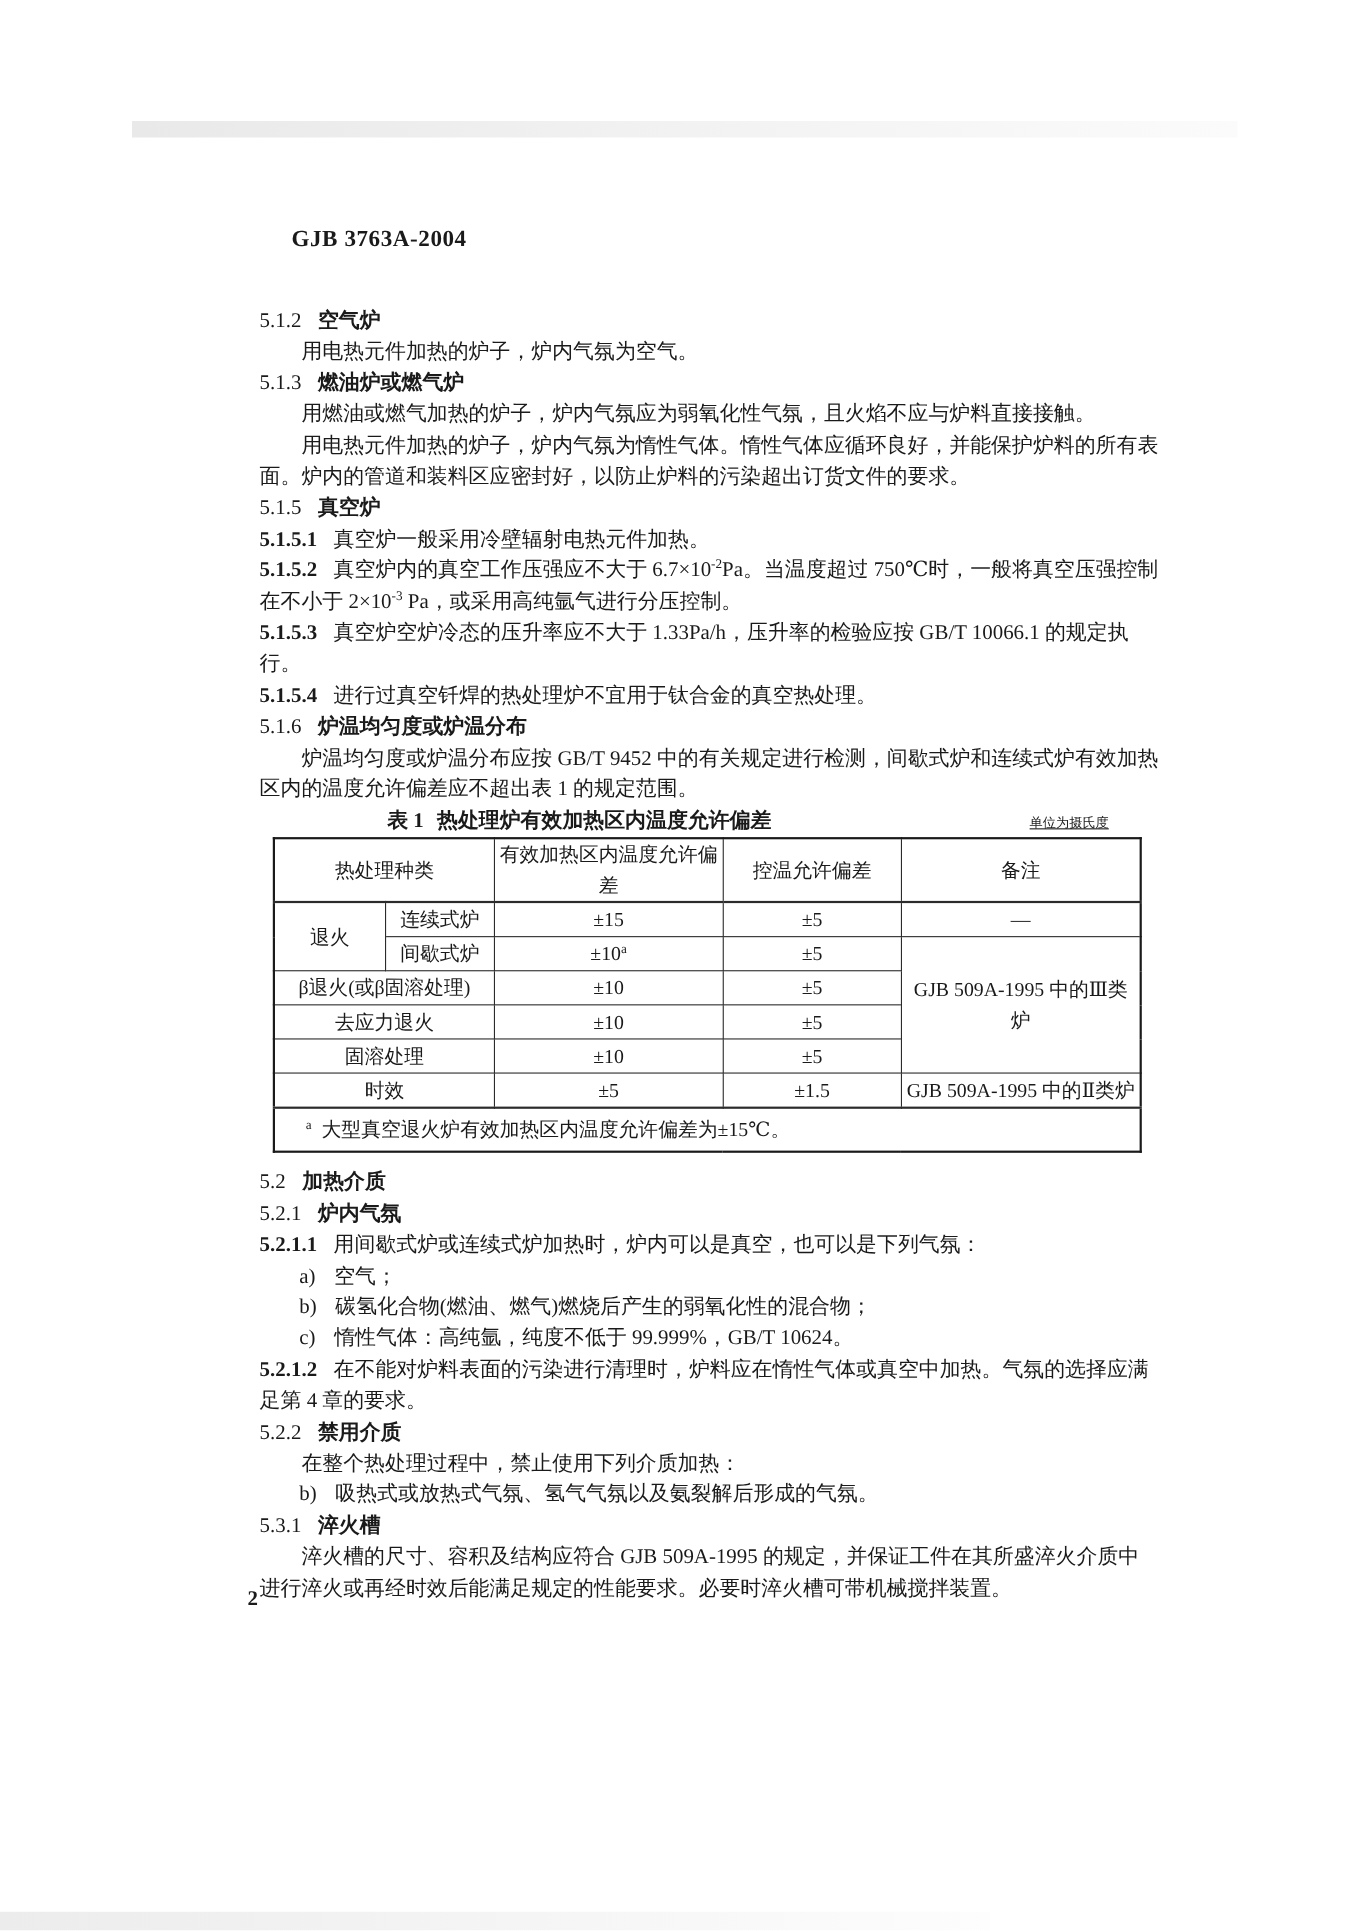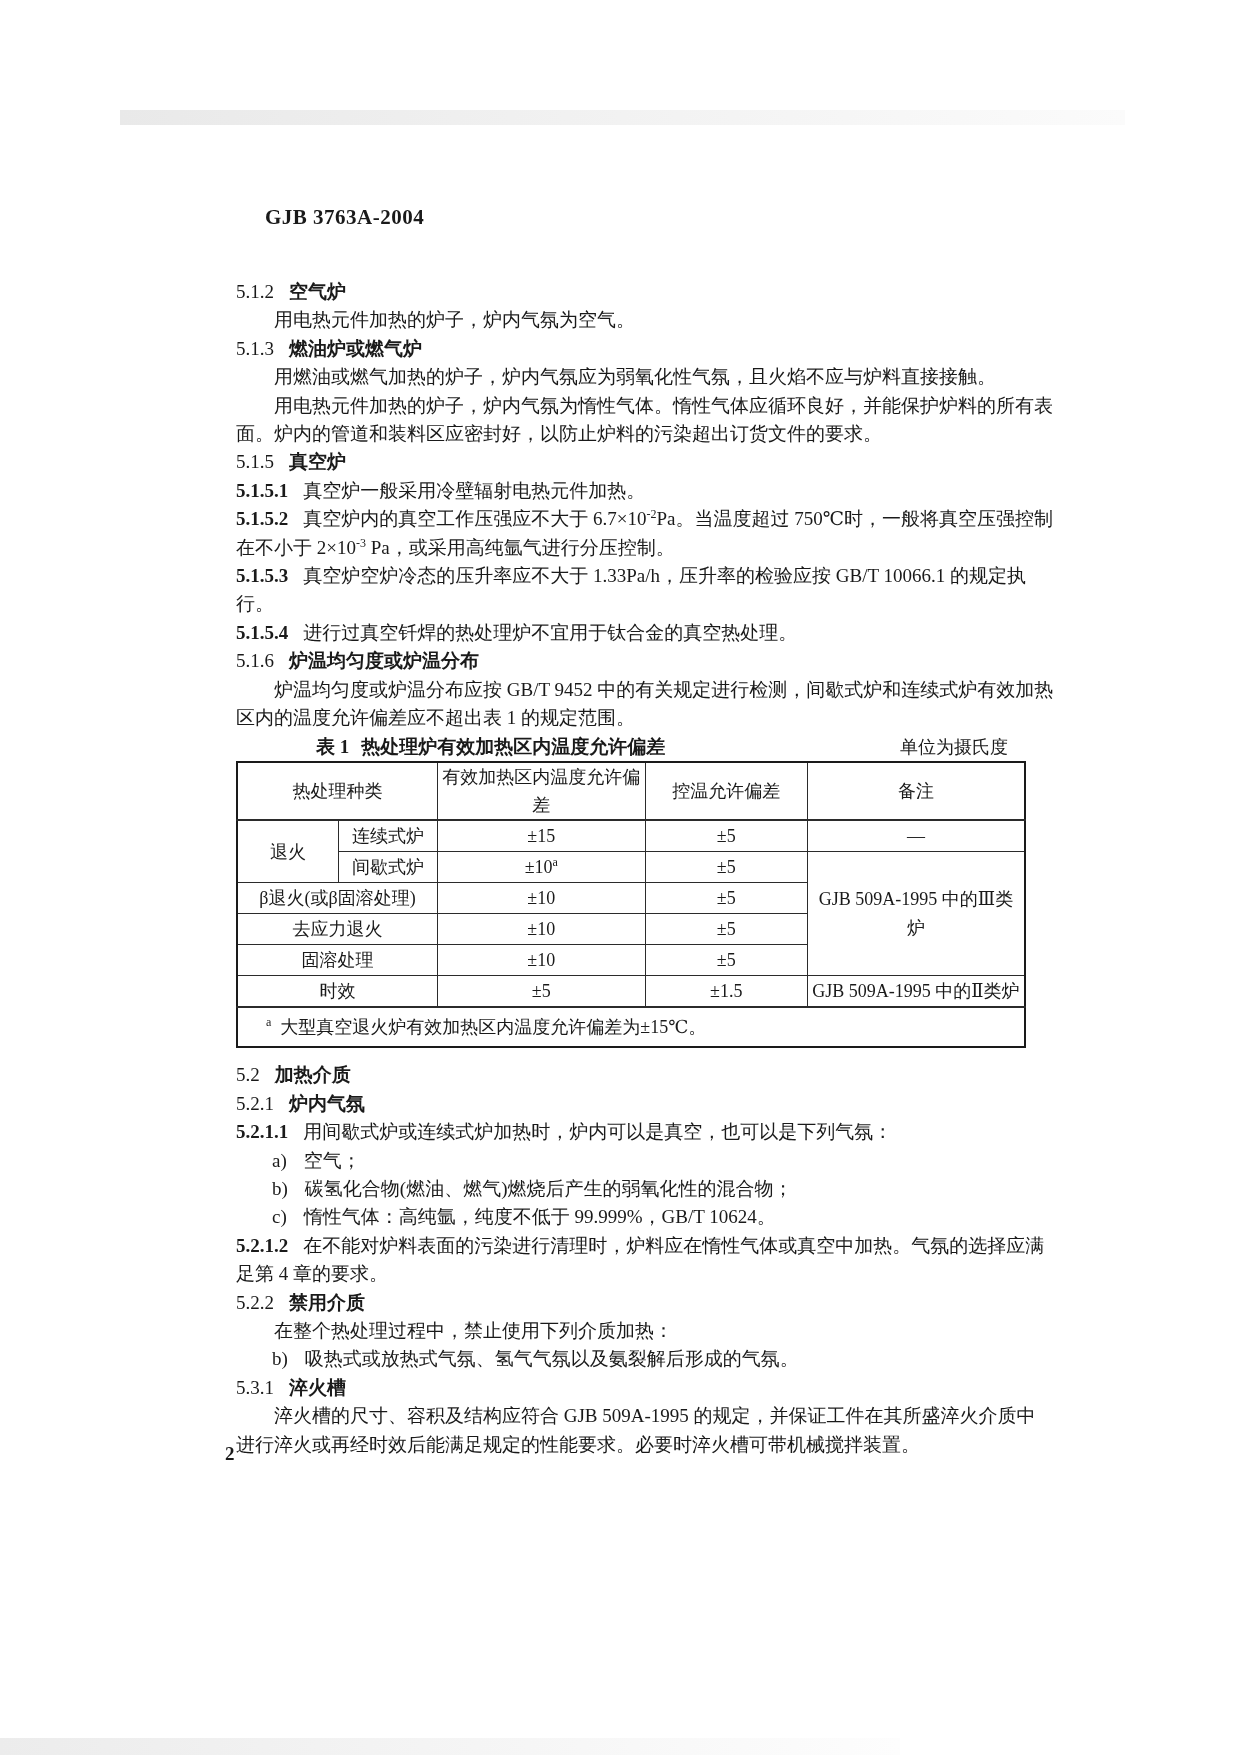--- a/index.html
+++ b/index.html
@@ -30,25 +30,25 @@
   .h .ttl{font-weight:bold;}
   .clause .num{margin-right:15px;font-weight:bold;}
   .para{text-indent:38px;}
   .item{padding-left:36px;}
   .item .marker{margin-right:17px;}
   sup{font-size:12px;line-height:0;}
 
   
   .table-block{margin-top:2px;}
   .table-caption{display:flex;align-items:baseline;height:28px;}
-  .table-caption .cap{font-weight:bold;margin-left:80px;}
+  .table-caption .cap{font-weight:bold;margin-left:116px;}
   .table-caption .cap .lbl{margin-right:12px;}
-  .table-caption .unit{margin-left:auto;margin-right:46px;font-size:18px;font-weight:normal;}
+  .table-caption .unit{margin-left:auto;margin-right:46px;font-size:12px;font-weight:normal;text-decoration:underline;}
   table.t1{
-    border-collapse:collapse;width:790px;margin-left:0;
+    border-collapse:collapse;width:790px;margin-left:12px;
     font-size:18px;table-layout:fixed;
   }
   table.t1 td{
     border:1px solid #2b2b2b;text-align:center;vertical-align:middle;
     height:30px;padding:0 4px;overflow:hidden;
   }
   table.t1 tr.head td{height:31px;border-bottom-width:2px;}
   table.t1{border:2px solid #1a1a1a;}
   table.t1 td.fnote{
     text-align:left;padding-left:28px;height:38px;border-top-width:2px;

